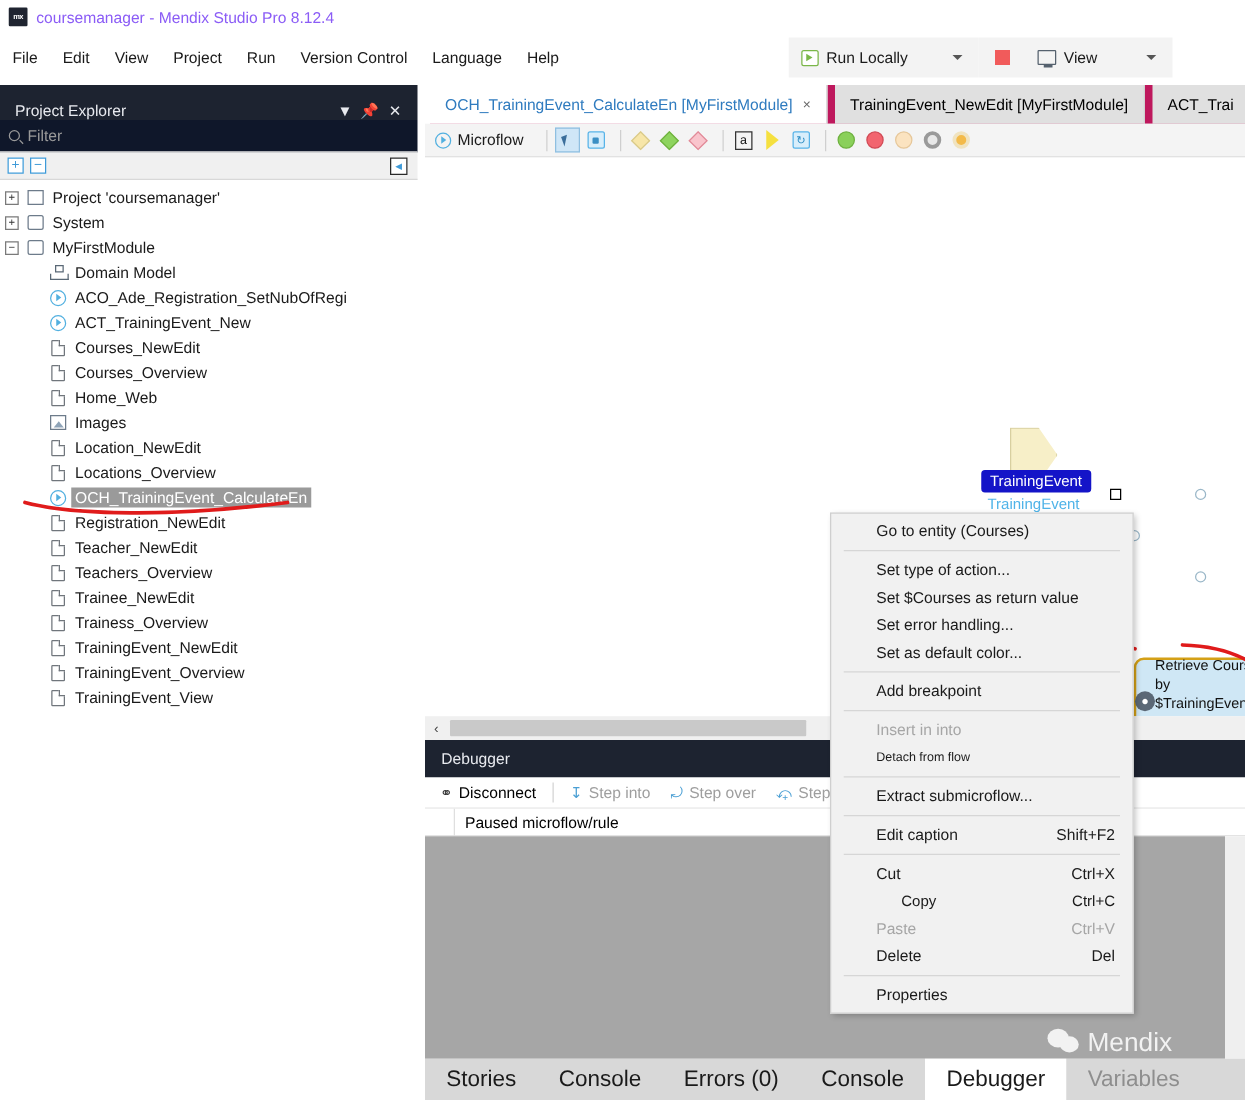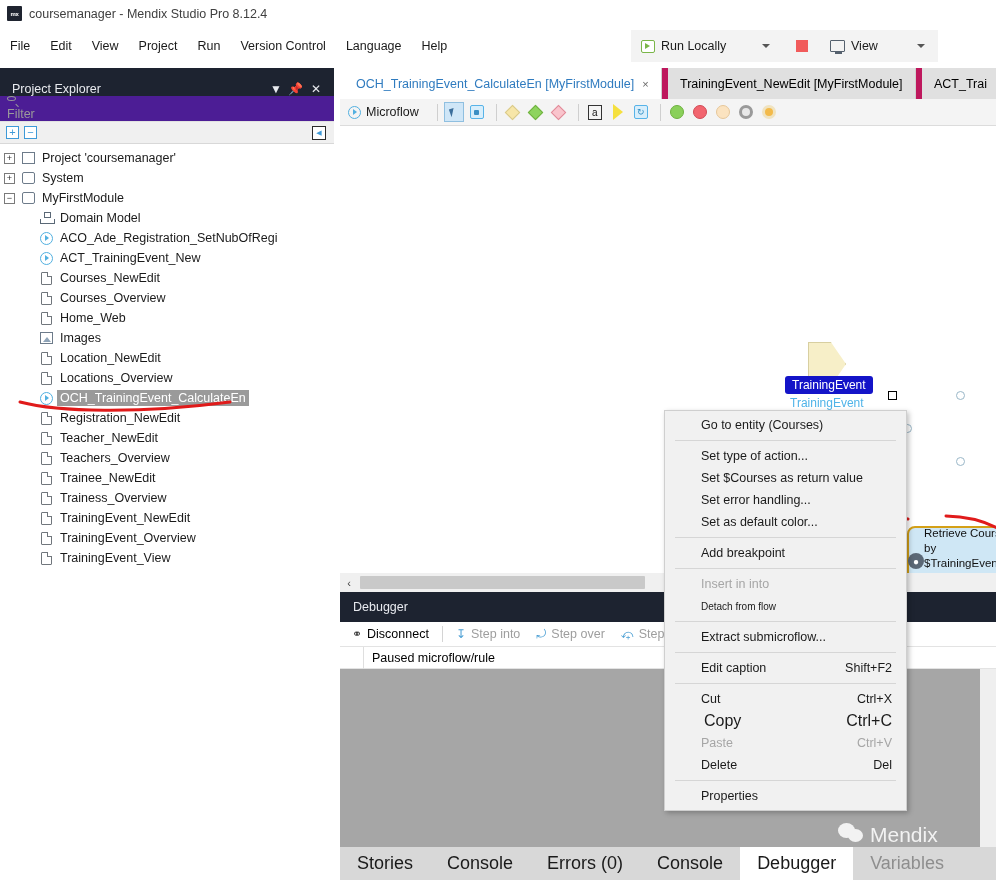--- a/index.html
+++ b/index.html
@@ -16,21 +16,21 @@
     position: absolute; left: 0; top: 0; width: 996px; height: 28px;
     background: #ffffff; display: flex; align-items: center; padding-left: 7px;
     border-bottom: 1px solid #ffffff;
   }
   .app-logo {
     width: 15px; height: 15px; background: #1f2430; border-radius: 1px;
     color: #fff; font-size: 6px; font-weight: bold; display: flex;
     align-items: center; justify-content: center; letter-spacing: -0.4px;
     margin-right: 7px;
   }
-  .title-text { font-size: 12.5px; color: #404040; }
+  .title-text { font-size: 12.5px; color: #8b5cf6; }
 
   
   .menubar {
     position: absolute; left: 0; top: 28px; width: 996px; height: 36px;
     background: #ffffff; display: flex; align-items: center;
   }
   .menu-item {
     font-size: 12.5px; color: #1a1a1a; padding: 4px 10px; cursor: default;
     white-space: nowrap;
   }
@@ -73,22 +73,22 @@
 
   
   .explorer { position: absolute; left: 0; top: 68px; width: 334px; height: 812px; background:#fff; }
   .explorer-header {
     height: 28px; background: #1d2330; display: flex; align-items: flex-end;
     padding: 0 8px 0 12px; color: #e8eaef;
   }
   .explorer-title { font-size: 12.5px; flex: 1; }
   .hdr-btn { width: 20px; text-align: center; font-size: 12px; color: #e8eaef; cursor: pointer; }
   .filter-row {
-    height: 26px; background: #4c1d95; border-bottom: 1px solid #e2e2e2;
-    display: flex; padding-left: 7px; gap: 6px; flex-direction: column;
+    height: 26px; background: #0f172a; border-bottom: 1px solid #e2e2e2;
+    display: flex; align-items: center; padding-left: 7px; gap: 6px;
   }
   .mag { width: 9px; height: 9px; border: 1.3px solid #9a9a9a; border-radius: 50%;
          position: relative; display: inline-block; }
   .mag::after { content:""; position:absolute; width:4px; height:1.3px; background:#9a9a9a;
      transform: rotate(45deg); left: 7px; top: 8px; }
   .filter-text { font-size: 12.5px; color: #9a9a9a; }
 
   .tool-row {
     height: 22px; background: #f0f0f0; display: flex; align-items: center;
     padding: 0 6px; border-bottom: 1px solid #d8d8d8; position: relative;
@@ -657,21 +657,21 @@
       <div style="height: 1px; background: rgb(214, 214, 214); margin: 4px 10px;"></div>
       <div style="display: flex; align-items: center; height: 22px; padding: 0px 14px 0px 36px; font-size: 12.5px; white-space: nowrap; color: rgb(26, 26, 26);">
         <span style="flex:1">Edit caption</span>
         <span style="margin-left:24px">Shift+F2</span>
       </div>
       <div style="height: 1px; background: rgb(214, 214, 214); margin: 4px 10px;"></div>
       <div style="display: flex; align-items: center; height: 22px; padding: 0px 14px 0px 36px; font-size: 12.5px; white-space: nowrap; color: rgb(26, 26, 26);">
         <span style="flex:1">Cut</span>
         <span style="margin-left:24px">Ctrl+X</span>
       </div>
-      <div style="display: flex; align-items: center; height: 22px; padding: 0px 14px 0px 39px; font-size: 16px; white-space: nowrap; color: rgb(26, 26, 26);">
+      <div style="display: flex; align-items: center; height: 22px; padding: 0px 14px 0px 56px; font-size: 12px; white-space: nowrap; color: rgb(26, 26, 26);">
         <span style="flex:1">Copy</span>
         <span style="margin-left:24px">Ctrl+C</span>
       </div>
       <div style="display: flex; align-items: center; height: 22px; padding: 0px 14px 0px 36px; font-size: 12.5px; white-space: nowrap; color: rgb(166, 166, 166);">
         <span style="flex:1">Paste</span>
         <span style="margin-left:24px">Ctrl+V</span>
       </div>
       <div style="display: flex; align-items: center; height: 22px; padding: 0px 14px 0px 36px; font-size: 12.5px; white-space: nowrap; color: rgb(26, 26, 26);">
         <span style="flex:1">Delete</span>
         <span style="margin-left:24px">Del</span>

